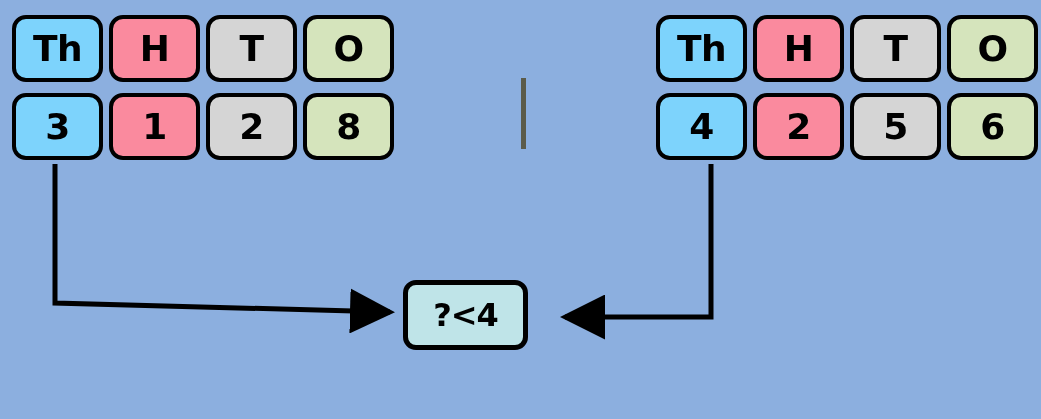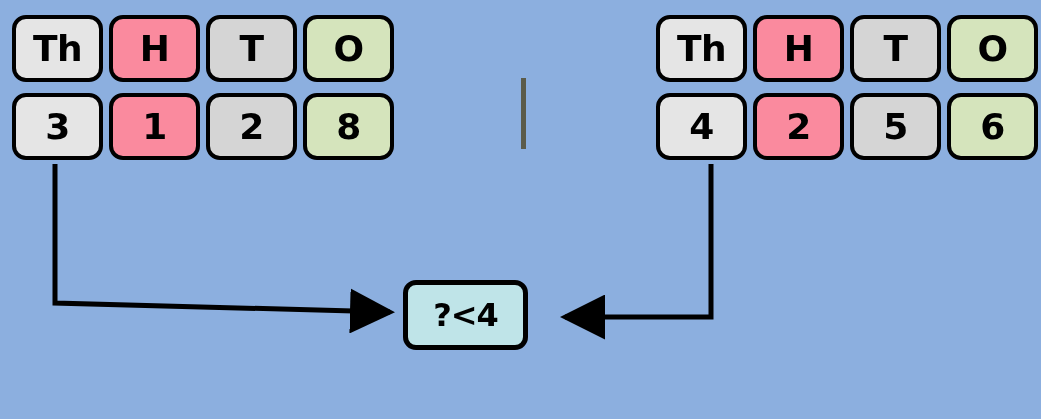--- a/index.html
+++ b/index.html
@@ -41,21 +41,21 @@
     box-sizing: border-box;
     display: flex;
     align-items: center;
     justify-content: center;
     font-size: 36px;
     font-weight: bold;
     color: #000000;
     line-height: 1;
     letter-spacing: -0.5px;
   }
-  .pv-card.c-blue  { background: #e5e5e5; }
+  .pv-card.c-blue  { background: #7dd3fc; }
   .pv-card.c-pink  { background: #fa8a9e; }
   .pv-card.c-grey  { background: #d5d5d5; }
   .pv-card.c-green { background: #d5e4bc; }
 
   #group-left  { left: 12px;  top: 15px; }
   #group-right { left: 656px; top: 15px; }
 
   
   #divider {
     position: absolute;

